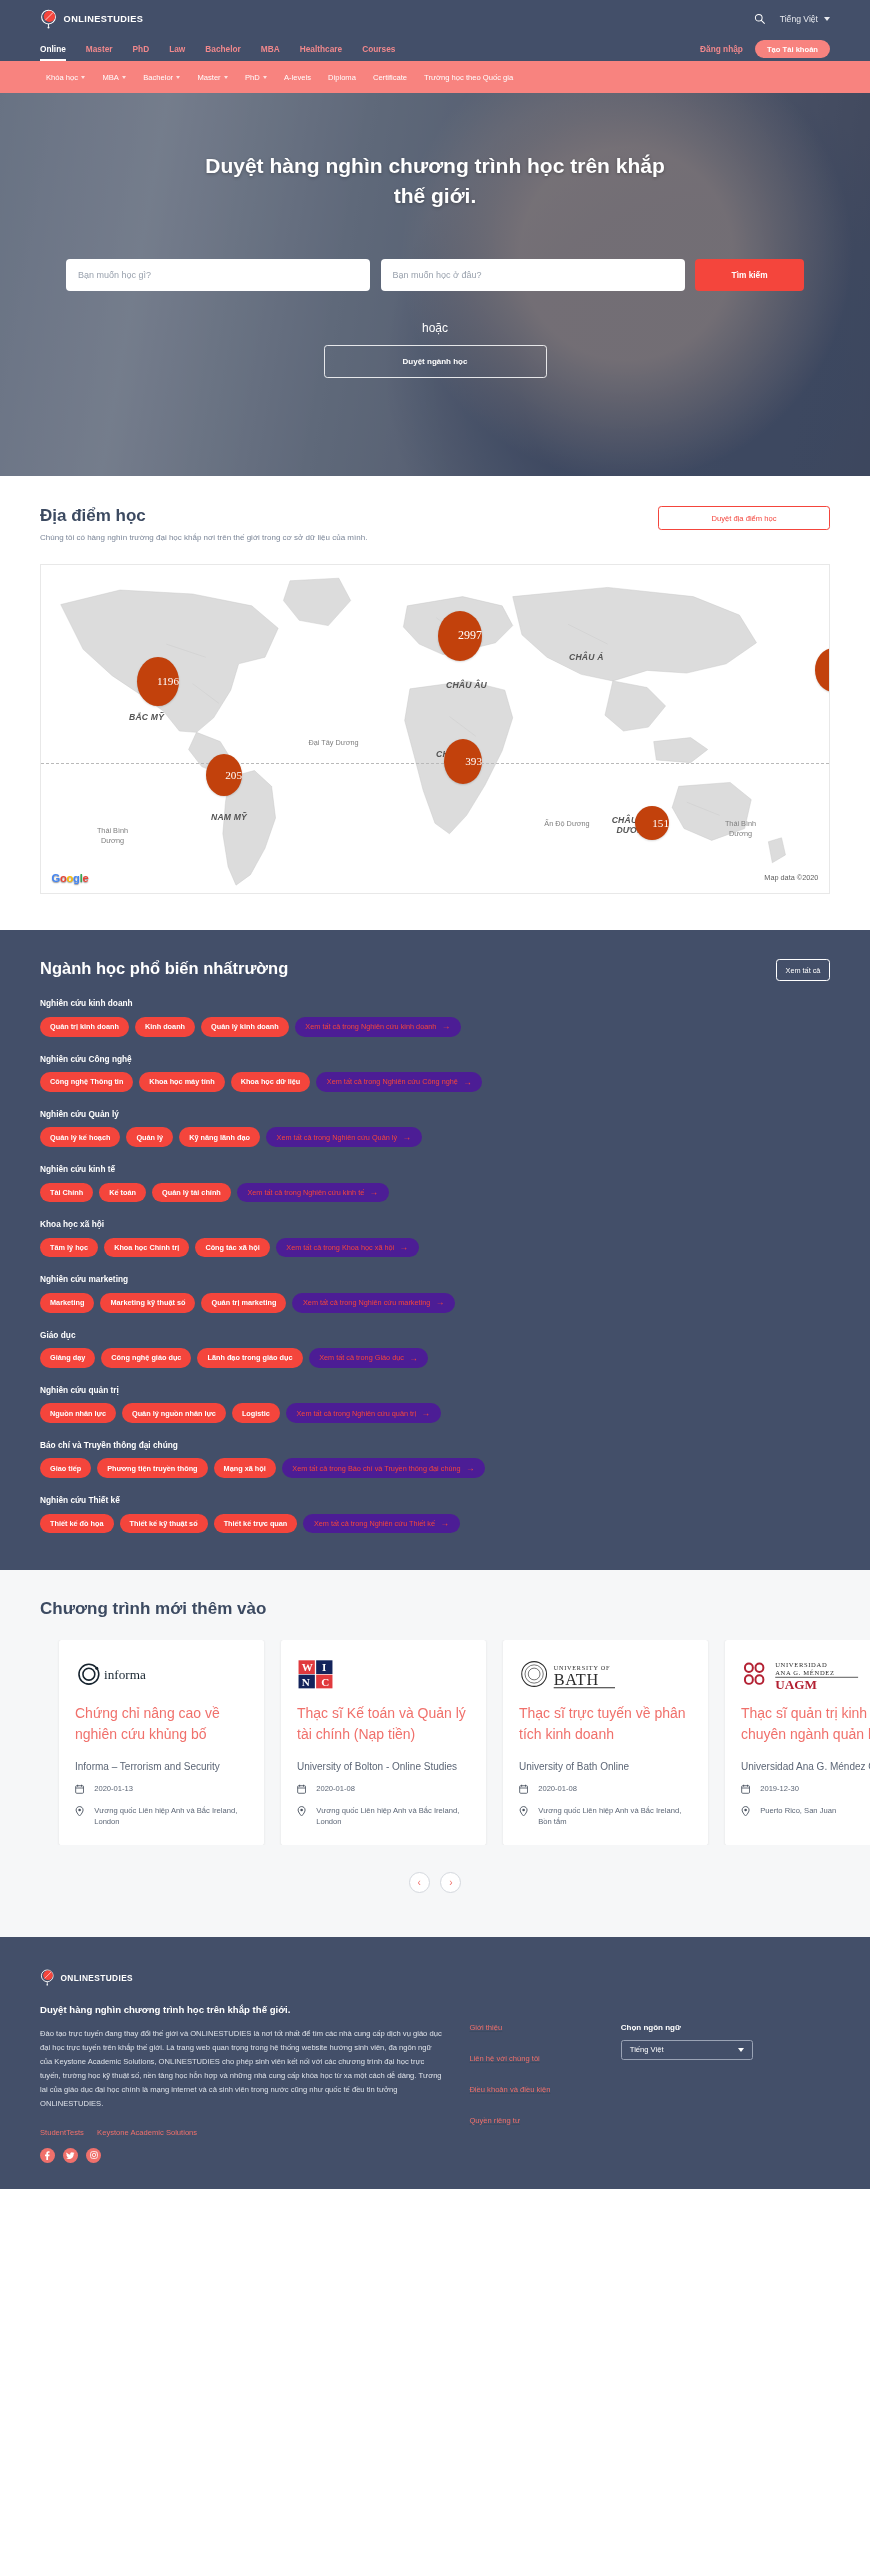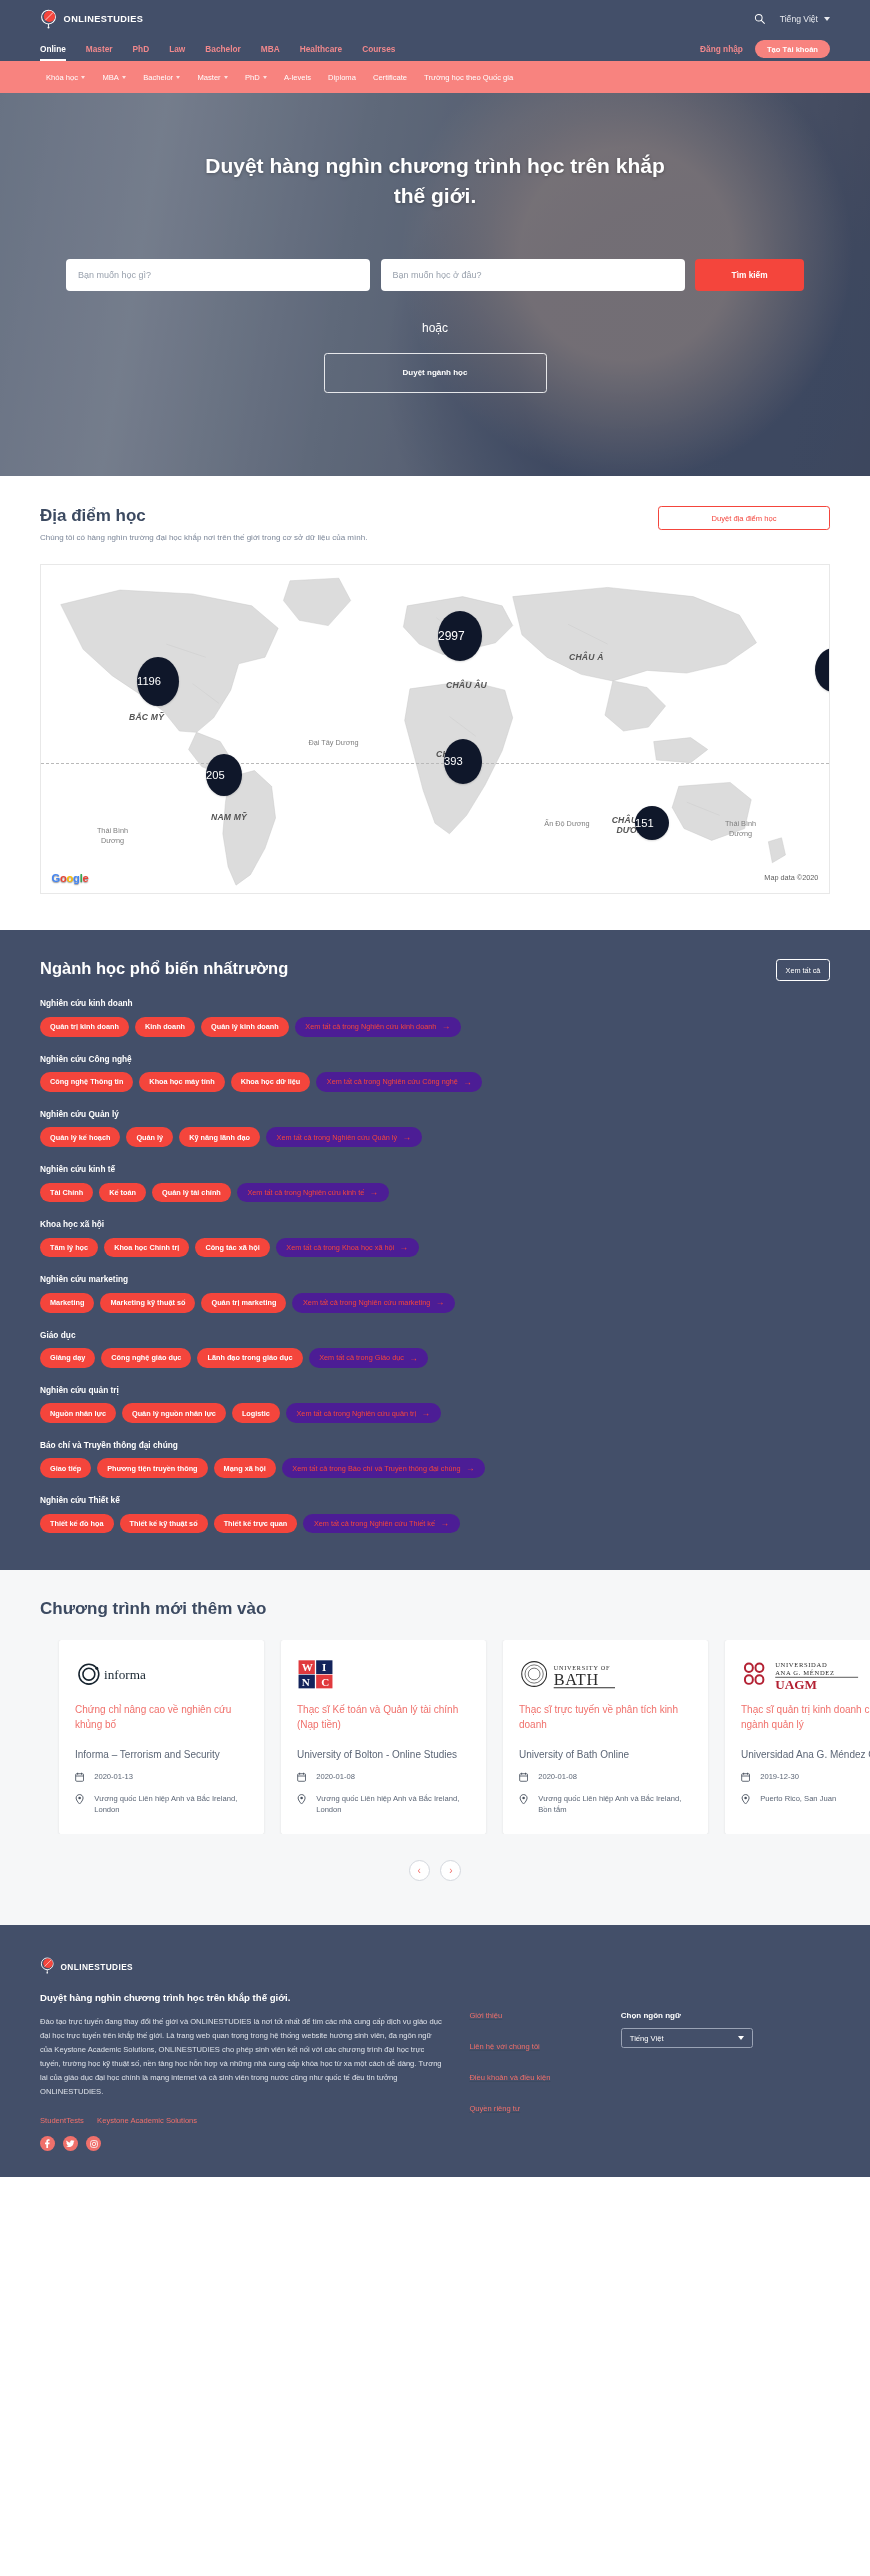--- a/index.html
+++ b/index.html
@@ -106,21 +106,21 @@
   .search-row input::placeholder { color: #99a1ad; }
   #s-what { width: 304px; }
   #s-where { width: 304px; }
   .search-btn {
     width: 109px; height: 32px; background: #f4453c; color: #fff;
     border: none; border-radius: 4px; font-size: 8.3px; font-weight: bold;
     cursor: pointer; font-family: inherit;
   }
   .or-text { color: #fff; font-size: 12px; margin-top: 30px; }
   .browse-btn {
-    margin-top: 18px; width: 223px; height: 40px; background: transparent;
+    margin-top: 10px; width: 223px; height: 33px; background: transparent;
     border: 0.7px solid rgba(255,255,255,.85); border-radius: 3.3px;
     color: #fff; font-size: 8px; font-weight: bold; cursor: pointer; font-family: inherit;
   }
 
   
   .locations { background: #fff; padding: 30px 40px 36px; }
   .loc-head { display: flex; align-items: flex-start; }
   .loc-title { font-size: 17px; color: #3c4a61; font-weight: bold; }
   .loc-sub { font-size: 8px; color: #7b8698; margin-top: 6.6px; }
   .loc-btn {
@@ -140,23 +140,23 @@
   }
   .ocean {
     position: absolute; color: #7d7d7d; font-size: 7.3px; text-align: center;
     line-height: 1.35; font-family: "Liberation Sans", sans-serif;
   }
   .continent {
     position: absolute; color: #545454; font-size: 8.6px; font-style: italic;
     font-weight: bold; letter-spacing: 0.2px;
   }
   .bubble {
-    position: absolute; background: #0f172a; color: #fff;
-    border-radius: 50%; display: flex; align-items: center; justify-content: flex-start;
-    font-size: 11.2px; box-shadow: 0 0.7px 2px rgba(0,0,0,.18);
+    position: absolute; background: #c2410c; color: #fff;
+    border-radius: 50%; display: flex; align-items: center; justify-content: flex-end;
+    font-size: 11.2px; box-shadow: 0 0.7px 2px rgba(0,0,0,.18); font-family: Liberation Serif, serif;
   }
   .gmap-logo {
     position: absolute; left: 10.6px; bottom: 9.2px; font-size: 11.2px; font-weight: bold;
     letter-spacing: -0.3px; color: #fff; text-shadow: 0 0.7px 1.3px rgba(0,0,0,.45);
   }
   .gmap-logo i { font-style: normal; }
   .map-credit {
     position: absolute; right: 10.6px; bottom: 10.6px; font-size: 7.3px; color: #5f5f5f;
   }
 
@@ -187,21 +187,21 @@
   
   .programs { background: #f6f7f8; padding: 29px 0 44px; }
   .programs-title { font-size: 17px; color: #3c4a61; font-weight: bold; padding: 0 40px; }
   .cards-viewport { margin-top: 21px; padding-left: 59px; overflow: hidden; }
   .cards { display: flex; gap: 17px; }
   .card {
     background: #fff; border-radius: 2.6px; width: 205px; min-width: 205px;
     padding: 17px 16px 18.5px; box-shadow: 0 0.7px 2.6px rgba(0,0,0,.09);
   }
   .card-logo { height: 34px; display: flex; align-items: center; }
-  .card-title { color: #f0706b; font-size: 10px; line-height: 1.45; margin-top: 12px; min-height: 25px; }
+  .card-title { color: #f0706b; font-size: 14px; line-height: 1.45; margin-top: 12px; min-height: 25px; }
   .card-school { color: #5c6676; font-size: 10px; margin-top: 16px; line-height: 1.4; }
   .meta { display: flex; gap: 10px; margin-top: 9.2px; align-items: flex-start; }
   .meta-txt { color: #5c6676; font-size: 7.6px; line-height: 1.45; }
   .mi { flex: 0 0 9.2px; margin-top: 0.7px; }
   .carousel-ctl { display: flex; justify-content: center; gap: 10.6px; margin-top: 26.4px; }
   .circ-btn {
     width: 21px; height: 21px; border-radius: 50%; border: 0.7px solid #d4d8de;
     background: #fff; color: #f0706b; font-size: 10px; cursor: pointer;
     display: flex; align-items: center; justify-content: center; font-family: inherit;
   }

